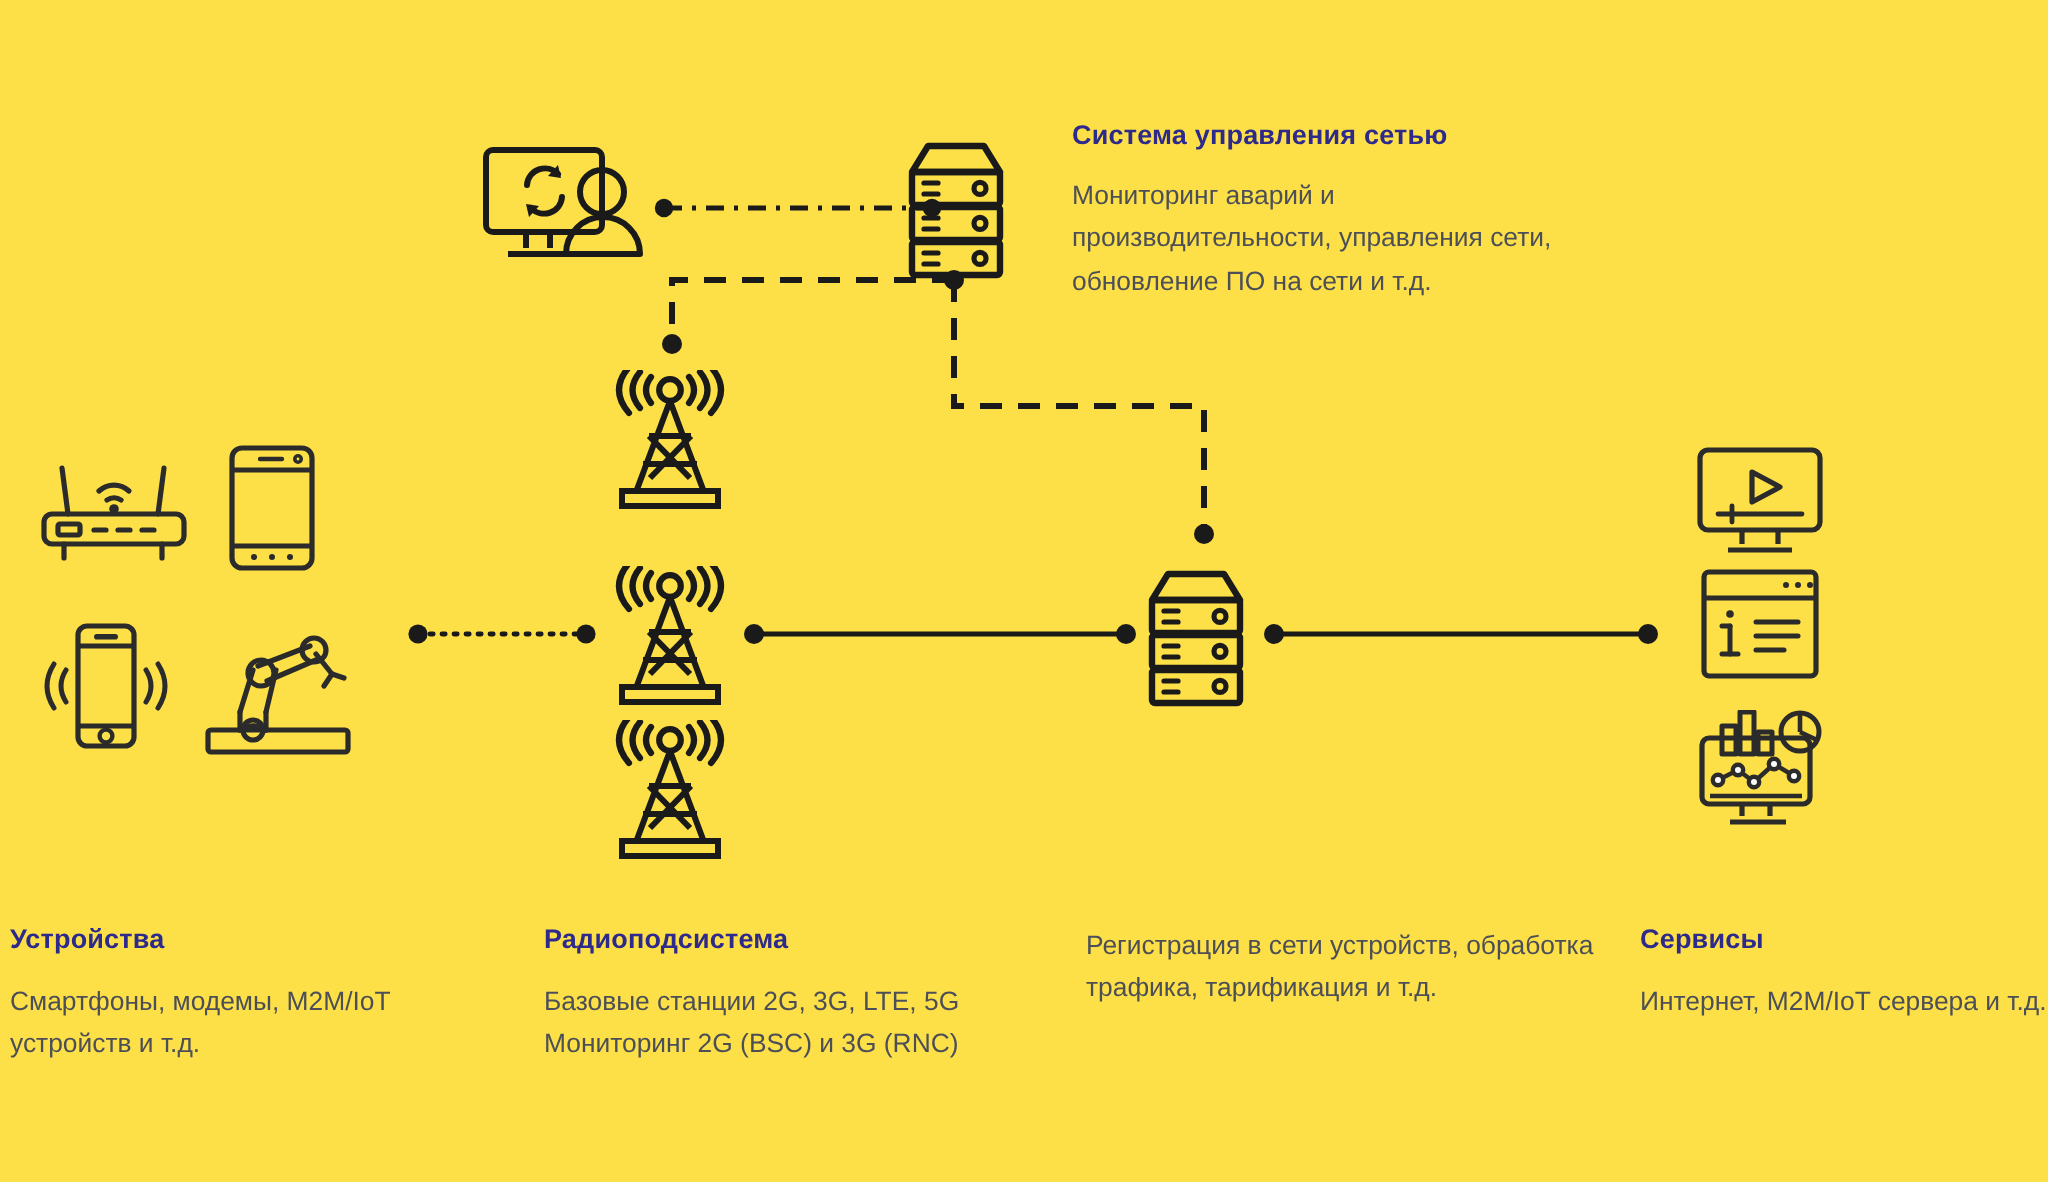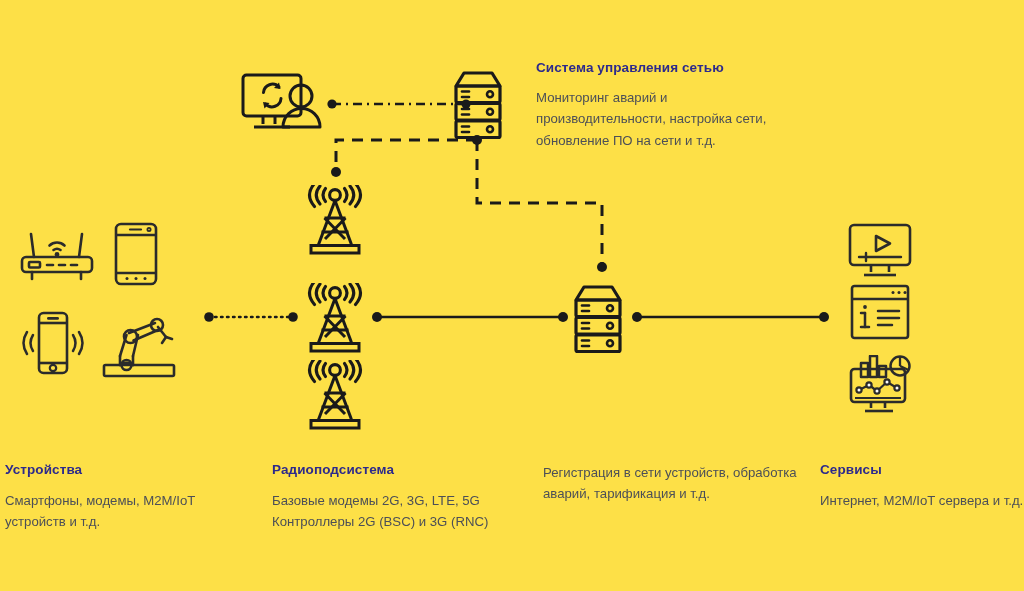--- a/index.html
+++ b/index.html
@@ -307,35 +307,35 @@
     <use href="#sym-phone" x="20" y="309" width="66" height="70"></use>
     <use href="#sym-robot" x="100" y="313" width="78" height="66"></use>
 
     <use href="#sym-video" x="847" y="222" width="66" height="60"></use>
     <use href="#sym-info" x="849" y="283" width="62" height="58"></use>
     <use href="#sym-analytics" x="845" y="355" width="72" height="64"></use>
   </svg>
 
   <div id="nms-callout">
     <p class="caption-title">Система управления сетью</p>
-    <p class="caption-body">Мониторинг аварий и производительности, настройка сети, обновление ПО на сети и т.д.</p>
+    <p class="caption-body">Мониторинг аварий и производительности, управления сети, обновление ПО на сети и т.д.</p>
   </div>
 
   <div class="caption" id="cap-devices">
     <p class="caption-title">Устройства</p>
     <p class="caption-body">Смартфоны, модемы, M2M/IoT устройств и т.д.</p>
   </div>
 
   <div class="caption" id="cap-radio">
     <p class="caption-title">Радиоподсистема</p>
-    <p class="caption-body">Базовые модемы 2G, 3G, LTE, 5G Контроллеры 2G (BSC) и 3G (RNC)</p>
+    <p class="caption-body">Базовые станции 2G, 3G, LTE, 5G Мониторинг 2G (BSC) и 3G (RNC)</p>
   </div>
 
   <div class="caption" id="cap-core">
-    <p class="caption-body">Регистрация в сети устройств, обработка аварий, тарификация и т.д.</p>
+    <p class="caption-body">Регистрация в сети устройств, обработка трафика, тарификация и т.д.</p>
   </div>
 
   <div class="caption" id="cap-services">
     <p class="caption-title">Сервисы</p>
     <p class="caption-body">Интернет, M2M/IoT сервера и т.д.</p>
   </div>
 
 </div>
 
 </body></html>

